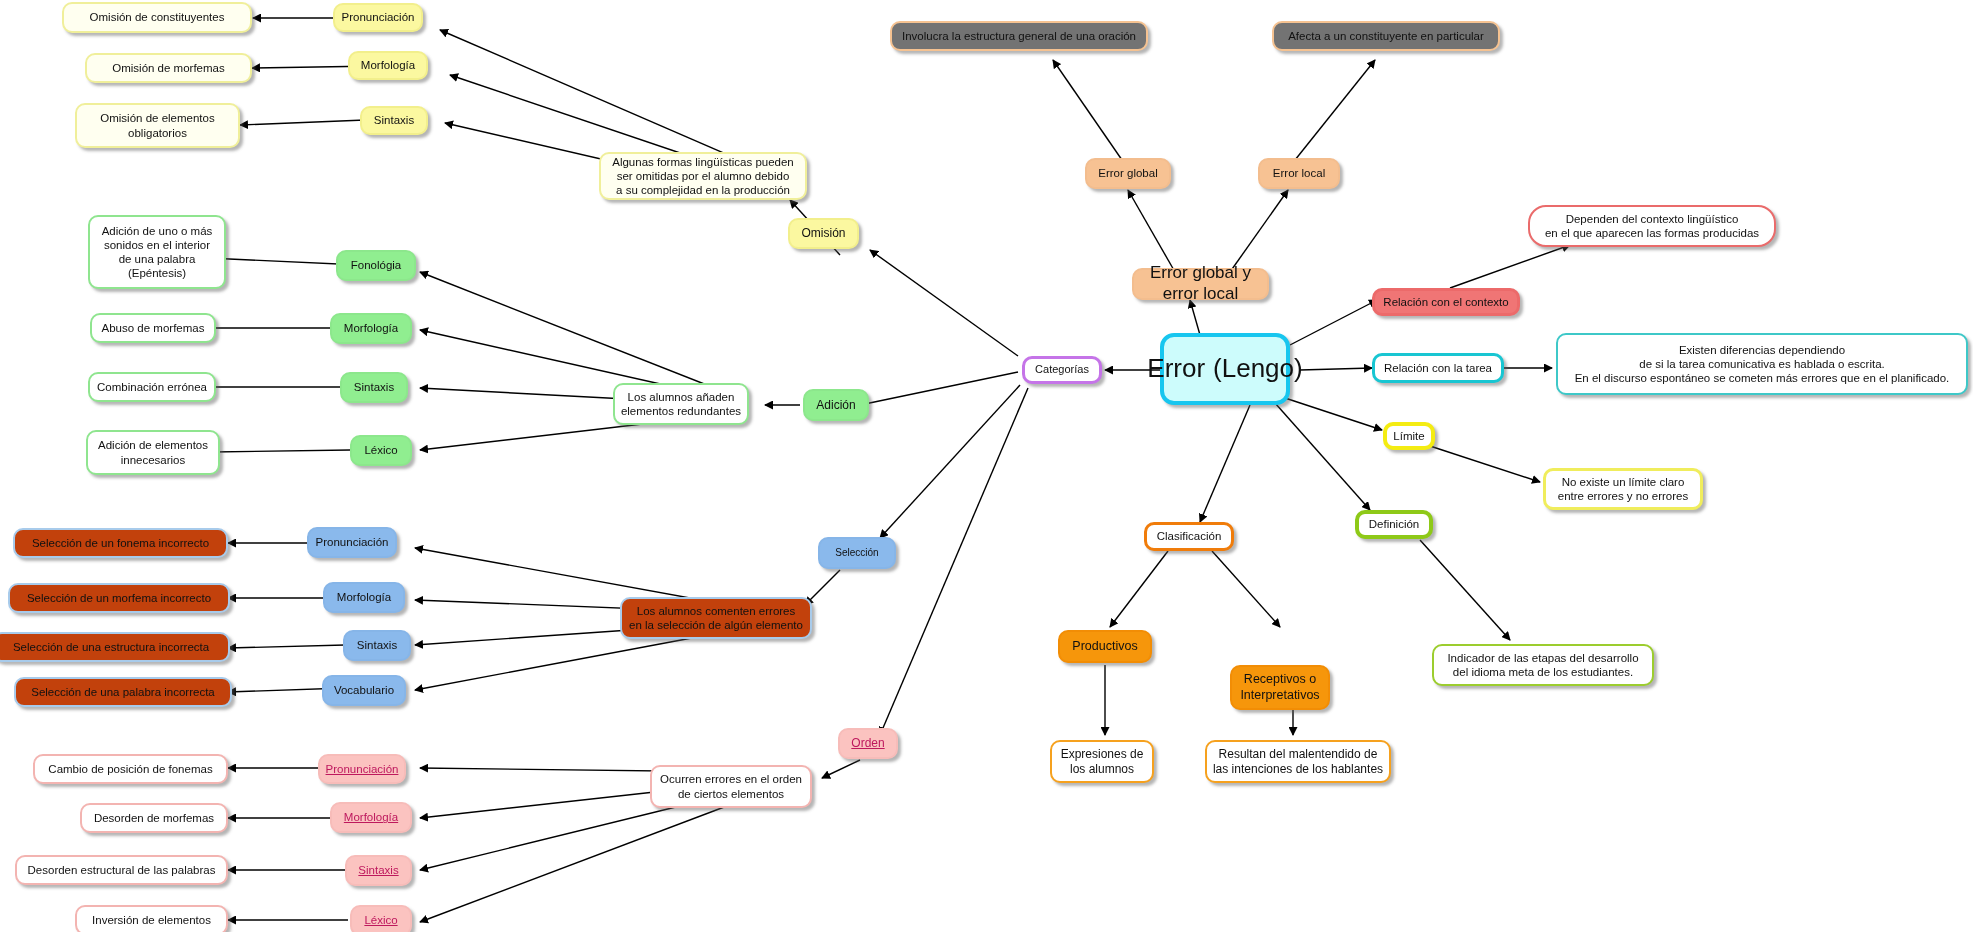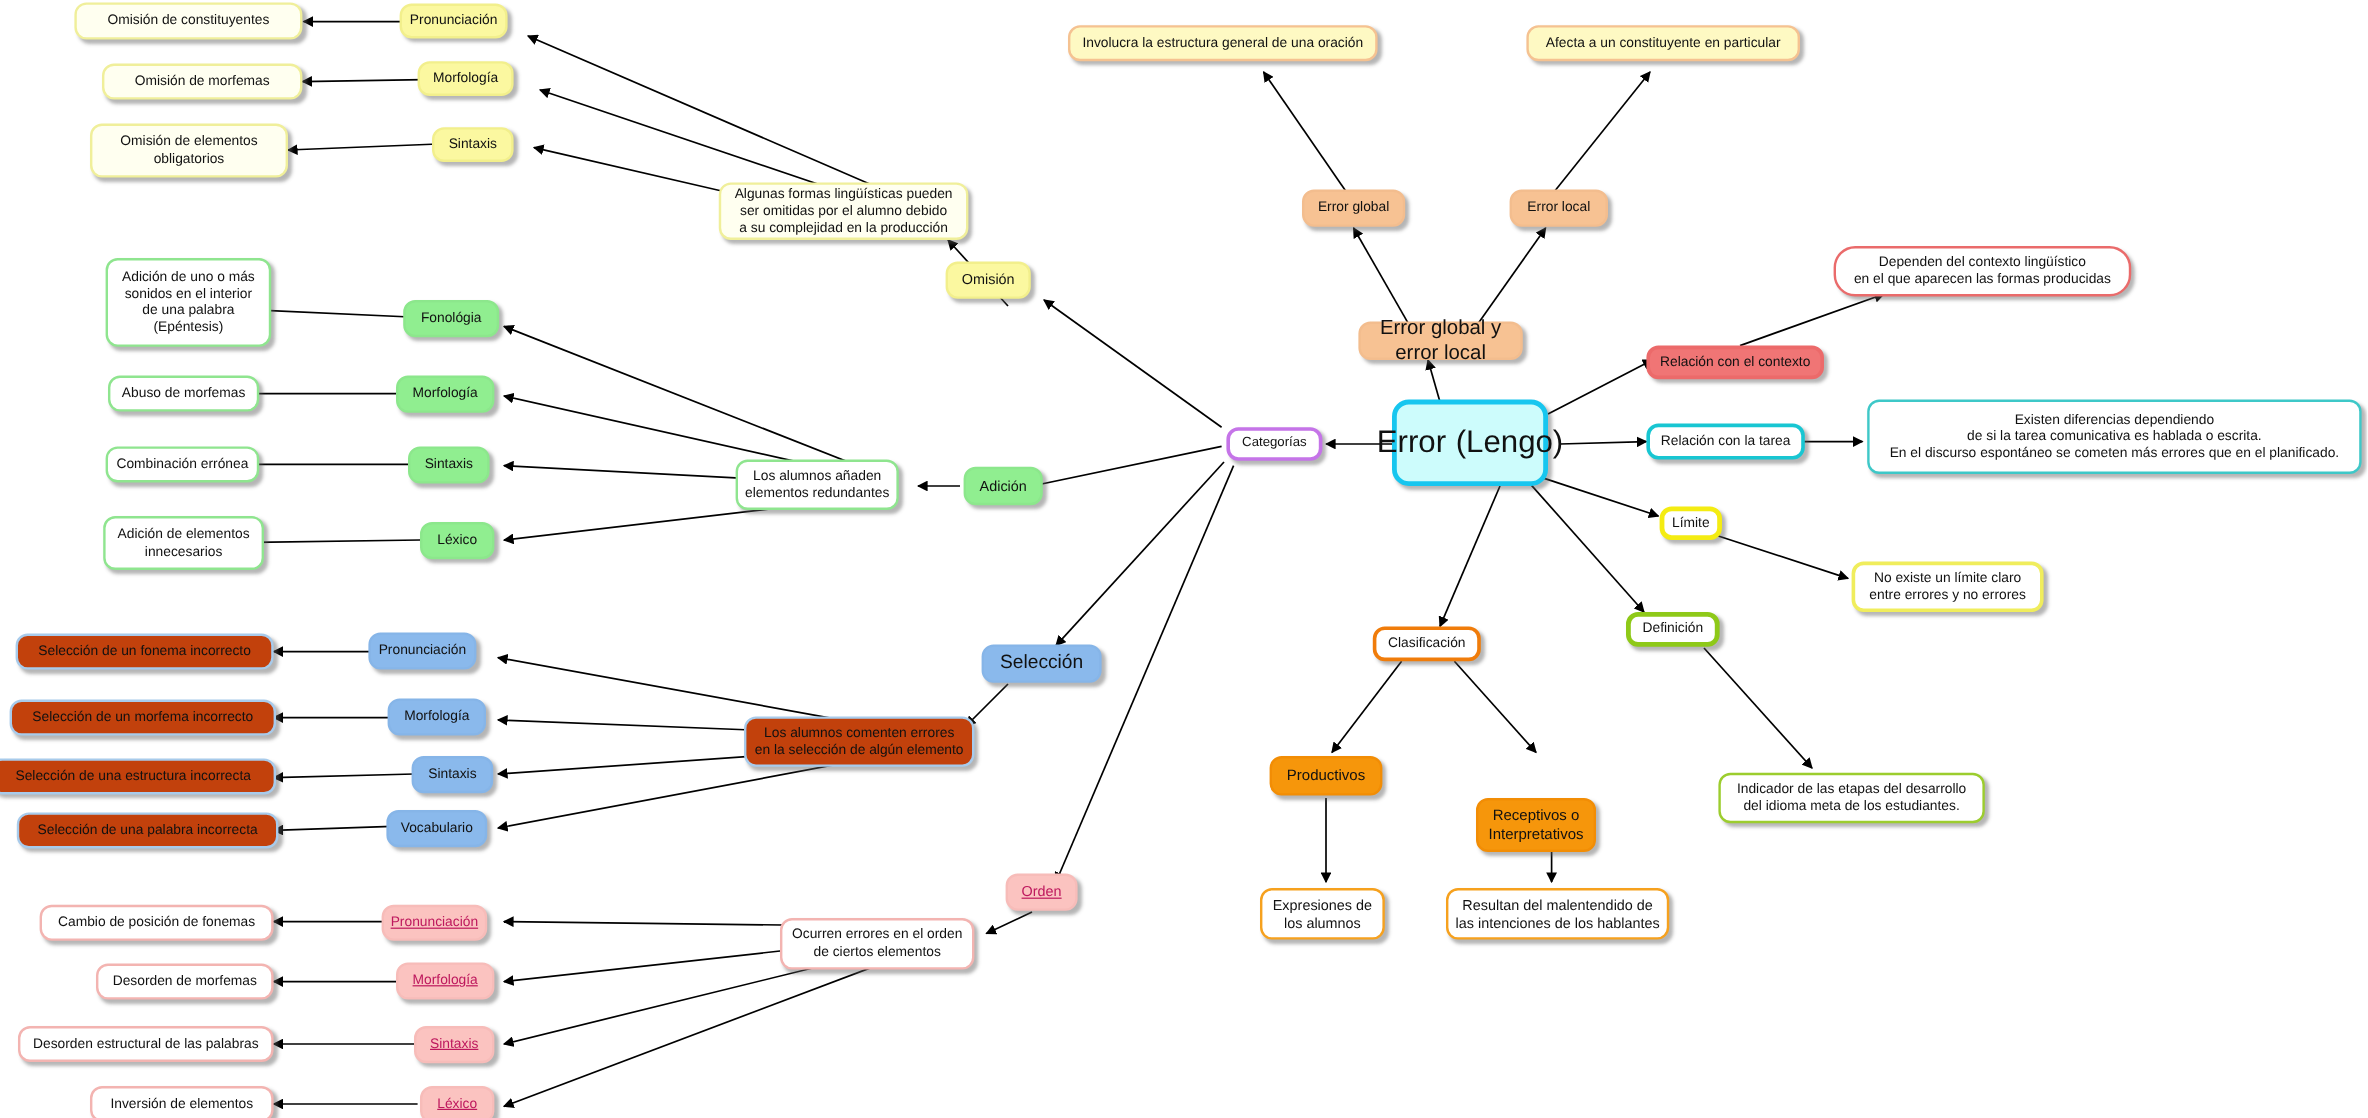--- a/index.html
+++ b/index.html
@@ -14,21 +14,21 @@
   
   .yl-fill{background:#fbf8a0;border-color:#f2ef8c;border-width:2px;color:#111;}
   .yl-out {background:#fffff0;border-color:#f0ef9a;border-width:2px;color:#111;}
   .gr-fill{background:#90ee90;border-color:#8ce78c;border-width:2px;color:#111;}
   .gr-out {background:#ffffff;border-color:#8fe58f;border-width:2px;color:#111;}
   .bl-fill{background:#8ab9ec;border-color:#86b5e8;border-width:2px;color:#111;}
   .bl-out {background:#c2410c;border-color:#a8cbeb;border-width:2px;color:#111;}
   .pk-fill{background:#fbc3c0;border-color:#f7bcb9;border-width:2px;color:#be185d;text-decoration:underline;}
   .pk-out {background:#ffffff;border-color:#f3b4b1;border-width:2px;color:#111;}
   .or-fill{background:#f7c293;border-color:#f3bd8e;border-width:2px;color:#111;}
-  .or-out {background:#fef9c3;border-color:#f5c291;border-width:2px;color:#111;}
+  .or-out {background:#737373;border-color:#f5c291;border-width:2px;color:#111;}
   .org-strong{background:#f6960b;border-color:#f28d05;border-width:2px;color:#111;}
   .org-out{background:#ffffff;border-color:#f6a11e;border-width:2px;color:#111;}
   .purple {background:#ffffff;border-color:#c574e8;border-width:3px;color:#111;}
   .cyan-core{background:#cdfcfc;border-color:#17c6ef;border-width:4px;color:#111;border-radius:14px;}
   .red-fill{background:#f07575;border-color:#ec6a6a;border-width:3px;color:#111;}
   .red-out {background:#ffffff;border-color:#ea6b6b;border-width:2px;color:#111;border-radius:18px;}
   .teal-fill{background:#ffffff;border-color:#18c6d2;border-width:3px;color:#111;text-align:right;}
   .teal-out {background:#ffffff;border-color:#3ec8c8;border-width:2px;color:#111;}
   .ylw-strong{background:#ffffff;border-color:#f4ec12;border-width:4px;color:#111;}
   .ylw-soft{background:#ffffff;border-color:#f0ed5c;border-width:3px;color:#111;}
@@ -272,21 +272,21 @@
     <span>Abuso de morfemas</span>
   </div>
   <div class="node gr-out" style="left:88px;top:372px;width:128px;height:30px;font-size:11.5px;">
     <span>Combinación errónea</span>
   </div>
   <div class="node gr-out" style="left:86px;top:430px;width:134px;height:45px;font-size:11.5px;white-space:pre-line;">
     <span>Adición de elementos
 innecesarios</span>
   </div>
 
-  <div class="node bl-fill" style="left:818px;top:537px;width:100px;height:32px;font-size:16px;">
+  <div class="node bl-fill" style="left:818px;top:537px;width:78px;height:32px;font-size:10px;">
     <span>Selección</span>
   </div>
 
   <div class="node bl-out" style="left:620px;top:597px;width:192px;height:42px;font-size:11.5px;white-space:pre-line;">
     <span>Los alumnos comenten errores
 en la selección de algún elemento</span>
   </div>
 
   <div class="node bl-fill" style="left:307px;top:527px;width:90px;height:31px;font-size:11.5px;">
     <span>Pronunciación</span>

